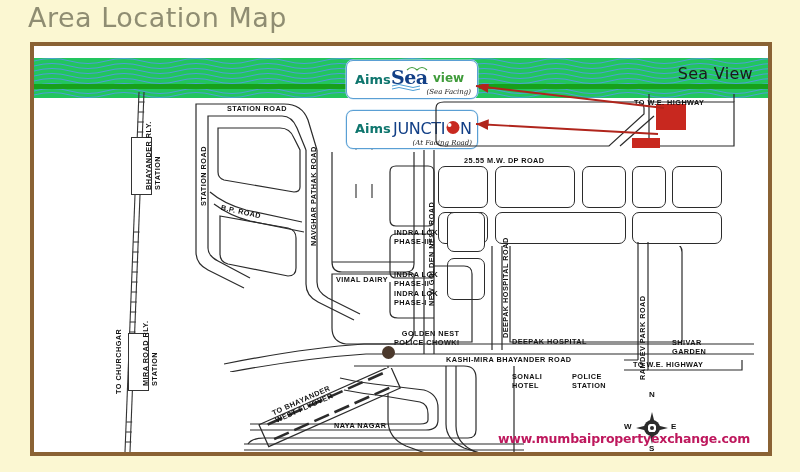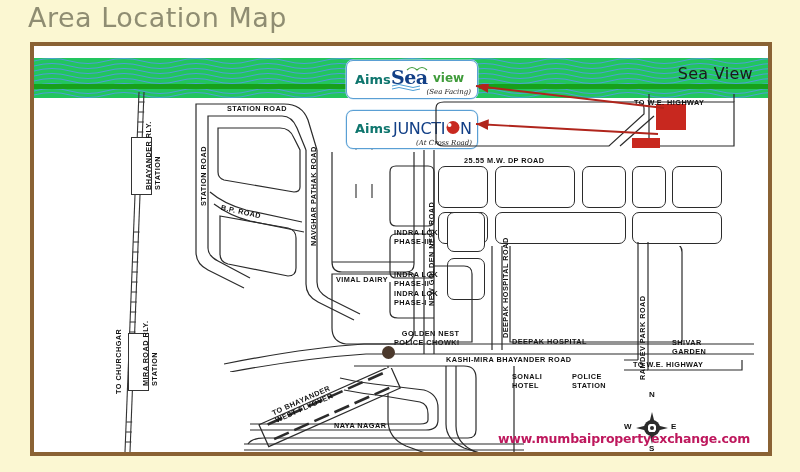--- a/index.html
+++ b/index.html
@@ -234,21 +234,21 @@
       </div>
 
       <div class="callout" style="left:312px;top:64px;width:130px;height:37px;">
         <span class="aims" style="position:absolute;left:8px;top:10px;font-size:13px;">Aims</span>
         <span class="junctionword" style="position:absolute;left:46px;top:8px;font-size:16px;letter-spacing:-.3px;">JUNCTI</span>
         <svg style="position:absolute;left:98px;top:9px;" width="16" height="15">
           <circle cx="8" cy="7.5" r="6.5" fill="#c8281f"></circle>
           <circle cx="4.5" cy="5" r="2" fill="#ffffff"></circle>
         </svg>
         <span class="junctionword" style="position:absolute;left:113px;top:8px;font-size:16px;">N</span>
-        <span class="subital" style="right:5px;bottom:1px;">(At Cross Road)</span>
+        <span class="subital" style="right:5px;bottom:1px;">(At Facing Road)</span>
       </div>
 
       <svg width="310" height="62" style="position:absolute;left:400px;top:48px;">
         <g stroke="#2b2b2b" fill="none" stroke-width="1.2">
           <path d="M2,14 L2,46 Q2,52 10,52 L175,52 L210,20 L210,14 Q210,8 202,8 L10,8 Q2,8 2,14 Z"></path>
           <path d="M186,52 L220,22"></path>
           <path d="M215,8 L215,52 L300,52 L300,8 Z"></path>
           <line x1="215" y1="8" x2="215" y2="0"></line>
           <line x1="300" y1="8" x2="300" y2="0"></line>
         </g>

